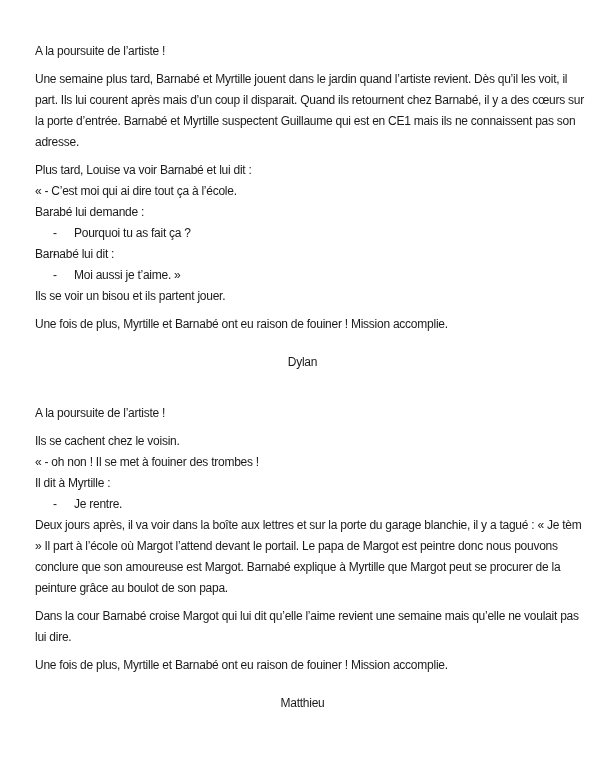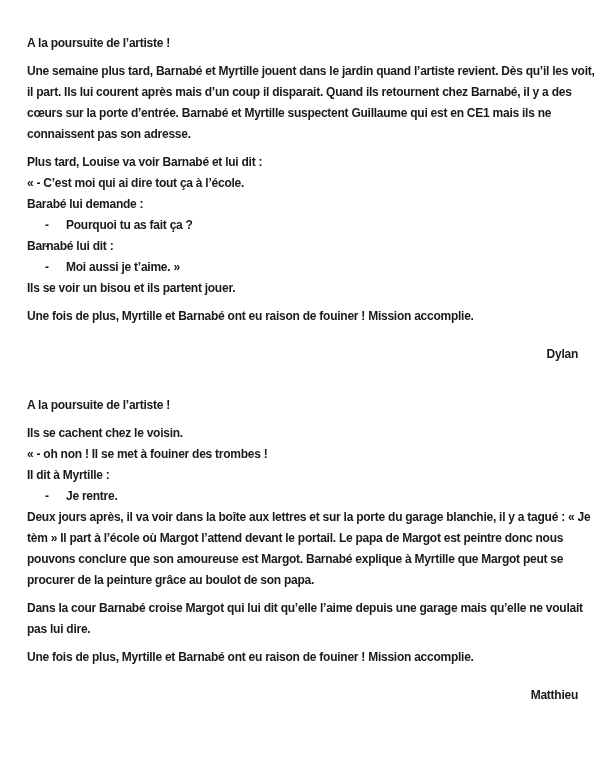--- a/index.html
+++ b/index.html
@@ -27,24 +27,24 @@
     padding-left: 39px;
     margin: 0;
   }
   .li .dash {
     position: absolute;
     left: 18px;
     top: 0;
   }
   .signature {
     margin: 17px 0 30px 0;
-    text-align: right;
+    text-align: center;
     padding-right: 18px;
   }
-  section { margin: 4px; font-weight: bold; }
+  section { margin: 12px; }
 </style>
 </head>
 <body>
 
 <div class="page">
 
   <section>
     <p class="para">A la poursuite de l’artiste !</p>
 
 
@@ -81,20 +81,20 @@
       <div class="line">Ils se cachent chez le voisin.</div>
       <div class="line">« - oh non ! Il se met à fouiner des trombes !</div>
       <div class="line">Il dit à Myrtille :</div>
       <div class="li">
         <span class="dash">-</span>
         <span>Je rentre.</span>
       </div>
       <div class="para-tight">Deux jours après, il va voir dans la boîte aux lettres et sur la porte du garage blanchie, il y a tagué : « Je tèm » Il part à l’école où Margot l’attend devant le portail. Le papa de Margot est peintre donc nous pouvons conclure que son amoureuse est Margot. Barnabé explique à Myrtille que Margot peut se procurer de la peinture grâce au boulot de son papa.</div>
     </div>
 
-    <p class="para">Dans la cour Barnabé croise Margot qui lui dit qu’elle l’aime depuis une garage mais qu’elle ne voulait pas lui dire.</p>
+    <p class="para">Dans la cour Barnabé croise Margot qui lui dit qu’elle l’aime revient une semaine mais qu’elle ne voulait pas lui dire.</p>
 
     <p class="para">Une fois de plus, Myrtille et Barnabé ont eu raison de fouiner ! Mission accomplie.</p>
 
     <p class="signature">Matthieu</p>
   </section>
 
 </div>
 
 </body></html>

